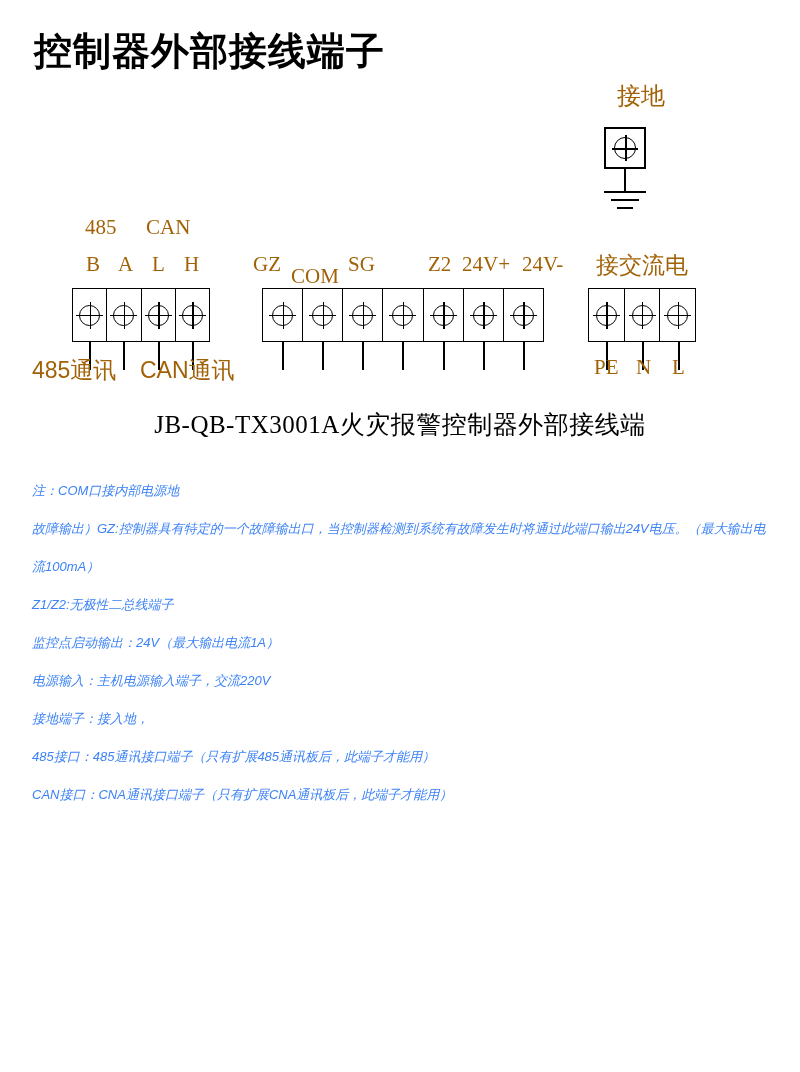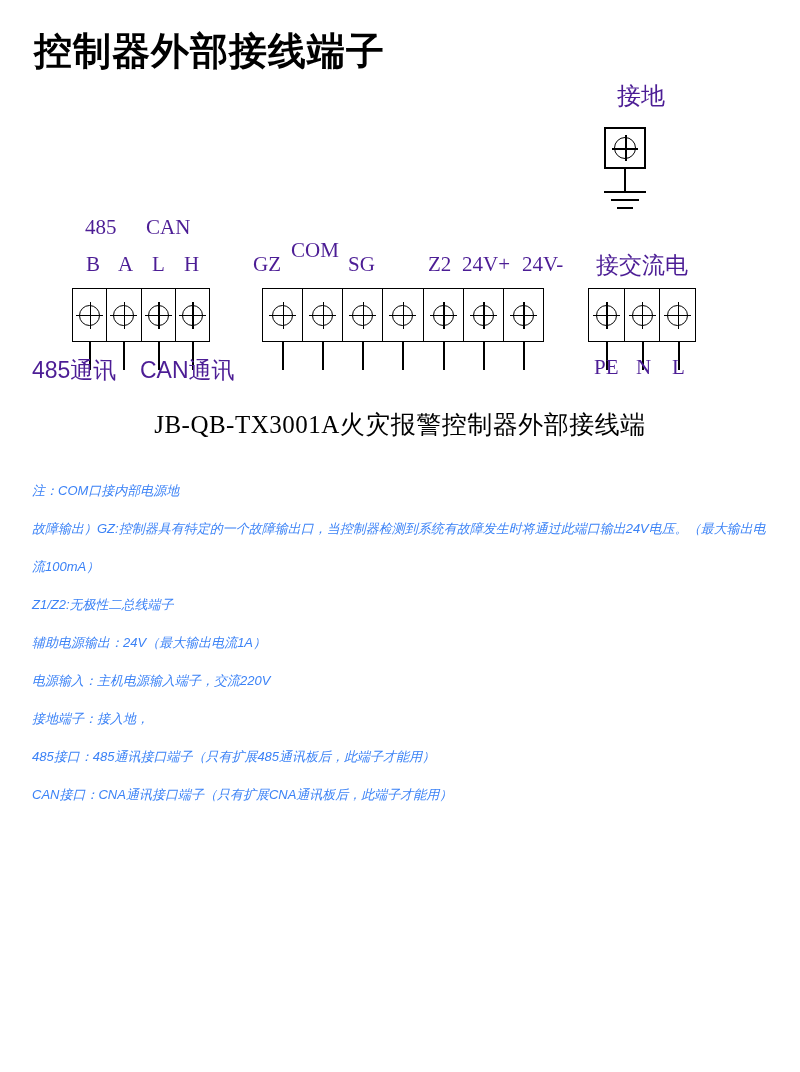--- a/index.html
+++ b/index.html
@@ -34,21 +34,21 @@
     left: 0;
     top: 70px;
     width: 800px;
     height: 380px;
   }
 
   .lbl {
     position: absolute;
     font-family: "Liberation Serif", serif;
     font-size: 21px;
-    color: #4c1d95;
+    color: #a16207;
     white-space: nowrap;
   }
   .lbl-cjk {
     font-family: "Liberation Sans", sans-serif;
   }
 
   
   .ground-box {
     position: absolute;
     left: 604px;
@@ -208,21 +208,21 @@
   </div>
   <div class="lead" style="left:89px; top:272px;"></div>
   <div class="lead" style="left:123px; top:272px;"></div>
   <div class="lead" style="left:158px; top:272px;"></div>
   <div class="lead" style="left:192px; top:272px;"></div>
 
   <div class="lbl lbl-cjk" style="left:32px; top:285px; font-size:23px;">485通讯</div>
   <div class="lbl lbl-cjk" style="left:140px; top:285px; font-size:23px;">CAN通讯</div>
 
   <div class="lbl" style="left:253px; top:182px;text-align:center;">GZ</div>
-  <div class="lbl" style="left:291px; top:168px;">COM</div>
+  <div class="lbl" style="left:291px; top:194px;">COM</div>
   <div class="lbl" style="left:348px; top:182px;text-align:right;">SG</div>
   <div class="lbl" style="left:390px; top:182px;margin-top:32px;">Z1</div>
   <div class="lbl" style="left:428px; top:182px;">Z2</div>
   <div class="lbl" style="left:462px; top:182px;">24V+</div>
   <div class="lbl" style="left:522px; top:182px;">24V-</div>
 
   <div class="tblock" style="left:262px; top:218px; width:282px; height:54px;">
     <div class="tcell">
         <span class="screw"></span>
       </div>
@@ -274,18 +274,18 @@
   <div class="lbl" style="left:636px; top:285px;">N</div>
   <div class="lbl" style="left:672px; top:285px;">L</div>
 
   <div class="caption">JB-QB-TX3001A火灾报警控制器外部接线端</div>
 </div>
 
 <div class="notes">
   <p>注：COM口接内部电源地</p>
   <p>故障输出）GZ:控制器具有特定的一个故障输出口，当控制器检测到系统有故障发生时将通过此端口输出24V电压。（最大输出电流100mA）</p>
   <p>Z1/Z2:无极性二总线端子</p>
-  <p>辅助电源输出：24V（最大输出电流1A）</p>
+  <p>监控点启动输出：24V（最大输出电流1A）</p>
   <p>电源输入：主机电源输入端子，交流220V</p>
   <p>接地端子：接入地，</p>
   <p>485接口：485通讯接口端子（只有扩展485通讯板后，此端子才能用）</p>
   <p>CAN接口：CNA通讯接口端子（只有扩展CNA通讯板后，此端子才能用）</p>
 </div>
 
 </body></html>

